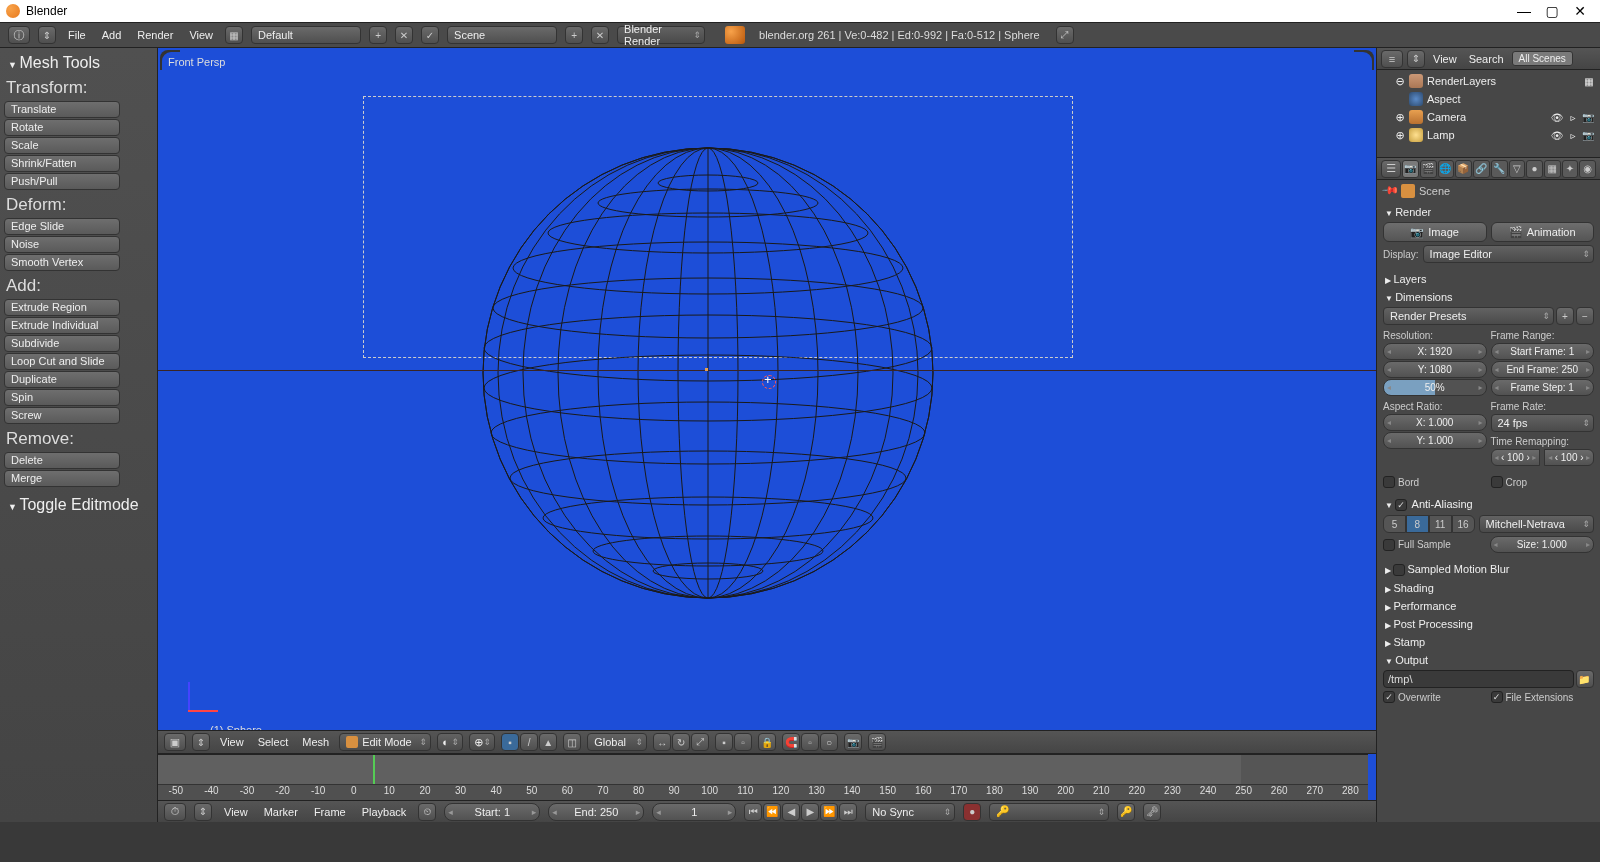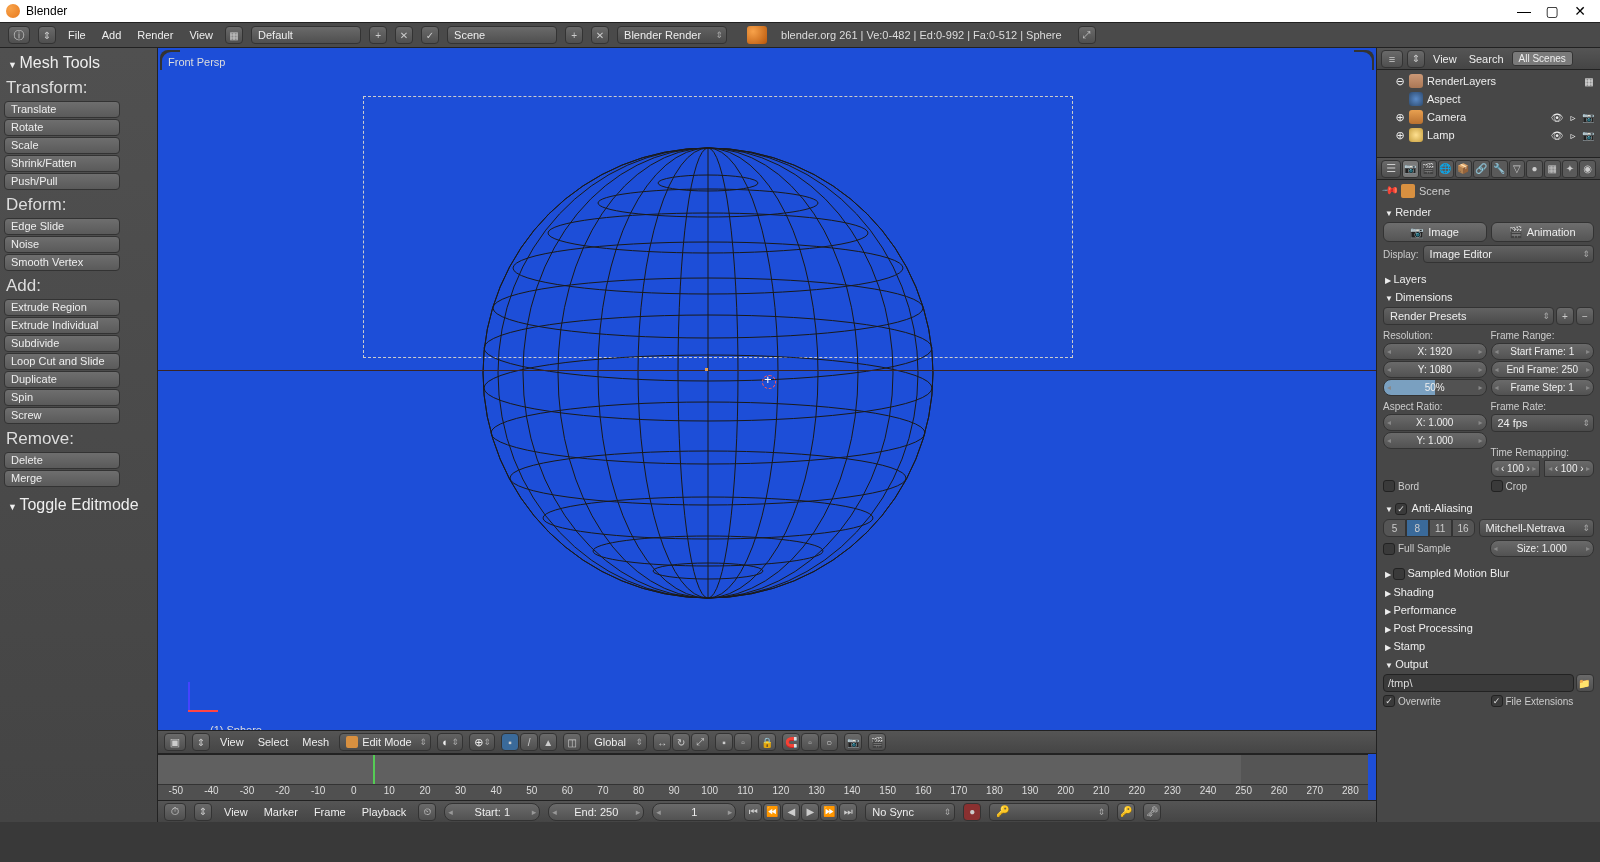--- a/index.html
+++ b/index.html
@@ -116,21 +116,21 @@
       <span>Default</span>
     </div>
   <div class="smallsq">+</div>
   <div class="smallsq">✕</div>
   <div class="smallsq">✓</div>
   <div class="hdrfield wide">
       <span>Scene</span>
     </div>
   <div class="smallsq">+</div>
   <div class="smallsq">✕</div>
-  <div class="dropdown" style="width:110px">
+  <div class="dropdown" style="width:88px">
       <span>Blender Render</span>
     </div>
   <div style="width:20px;height:18px;border-radius:3px;background:radial-gradient(circle at 30% 30%,#f8a24a,#b8560a);margin-left:12px"></div>
   <span class="hdrstats">blender.org 261 | Ve:0-482 | Ed:0-992 | Fa:0-512 | Sphere</span>
   <div class="spacer"></div>
   <div class="smallsq">⤢</div>
 </div>
 
 <div class="main">
 
@@ -431,28 +431,28 @@
             <div>
               <div class="lbl">Aspect Ratio:</div>
               <div class="numf">X: 1.000</div>
               <div class="numf" style="margin-top:1px">Y: 1.000</div>
             </div>
             <div>
               <div class="lbl">Frame Rate:</div>
               <div class="dropdown">
                   <span>24 fps</span>
                 </div>
-              <div class="lbl" style="margin-top:13px">Time Remapping:</div>
+              <div class="lbl" style="margin-top:2px">Time Remapping:</div>
               <div class="row2">
                 <div class="numf" style="border-radius:6px 0 0 6px">‹ 100 ›</div>
                 <div class="numf" style="border-radius:0 6px 6px 0">‹ 100 ›</div>
               </div>
             </div>
           </div>
-          <div class="row2" style="margin-top:3px">
+          <div class="row2" style="margin-top:10px">
             <div class="chk">
                 <div class="chkbox"></div>
                 <span>Bord</span>
               </div>
             <div class="chk">
                 <div class="chkbox"></div>
                 <span>Crop</span>
               </div>
           </div>
         </div>

